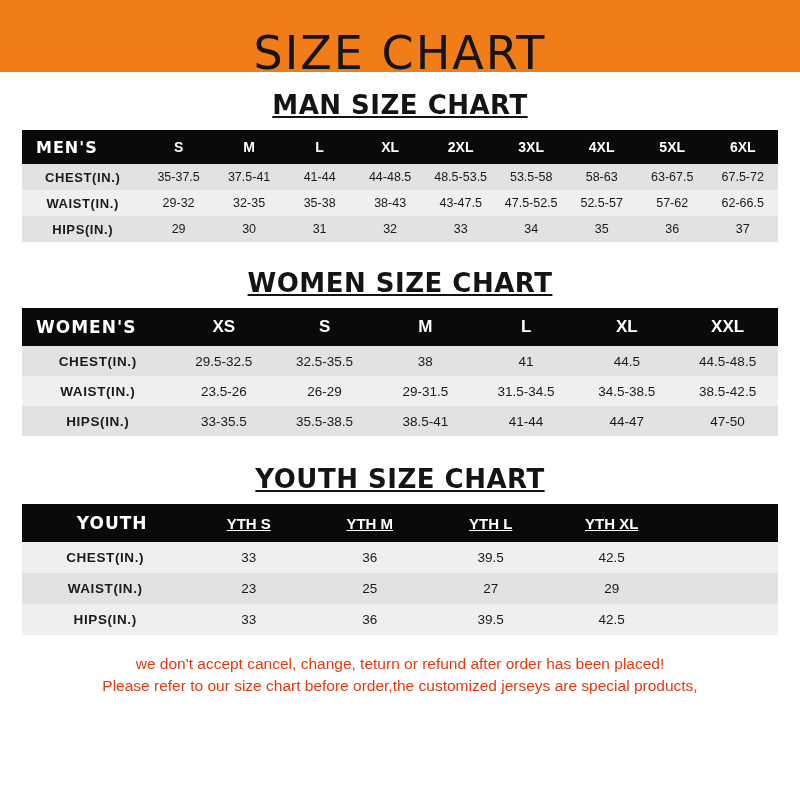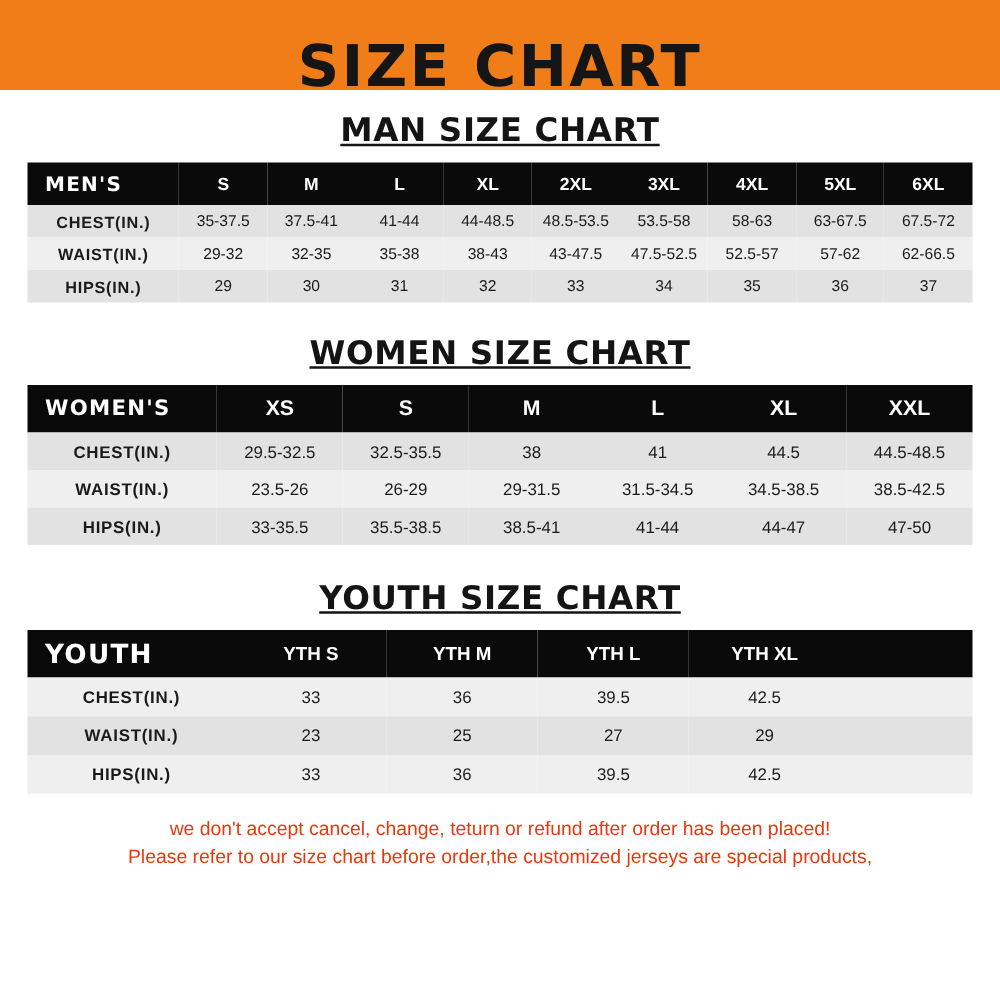--- a/index.html
+++ b/index.html
@@ -25,21 +25,21 @@
     width: 100%;
     height: 72px;
     background: #f07d17;
     display: flex;
     align-items: center;
     justify-content: center;
     position: relative;
   }
   .header-title {
     font-family: "DejaVu Sans", sans-serif;
-    font-weight: bold;
+    font-weight: normal;
     font-size: 46px;
     letter-spacing: 2px;
     color: #151515;
     text-align: right;
     line-height: 1;
     margin-top: 33px;
   }
   .content {
     padding: 0 22px;
     box-sizing: border-box;
@@ -96,22 +96,22 @@
   }
 
   
   #women-table th, #women-table td { font-size: 13.5px; height: 30px; }
   #women-table thead th { font-size: 14px; height: 38px; }
   #women-table thead th.lead { font-size: 17px; }
   #women-table thead th.sizecol { font-size: 17px; }
 
   #youth-table th, #youth-table td { font-size: 13.5px; height: 31px; }
   #youth-table thead th { font-size: 14px; height: 38px; }
-  #youth-table thead th.lead { font-size: 21px; }
-  #youth-table thead th.sizecol { font-size: 15px; }
+  #youth-table thead th.lead { font-size: 17px; text-align: center; }
+  #youth-table thead th.sizecol { font-size: 15px; text-decoration: underline; }
 
   #men-table thead th.sizecol { font-size: 14px; }
 
   .note {
     margin-top: 18px;
     padding: 0 20px;
     text-align: center;
     color: #e8380d;
     font-size: 15.5px;
     line-height: 1.45;

